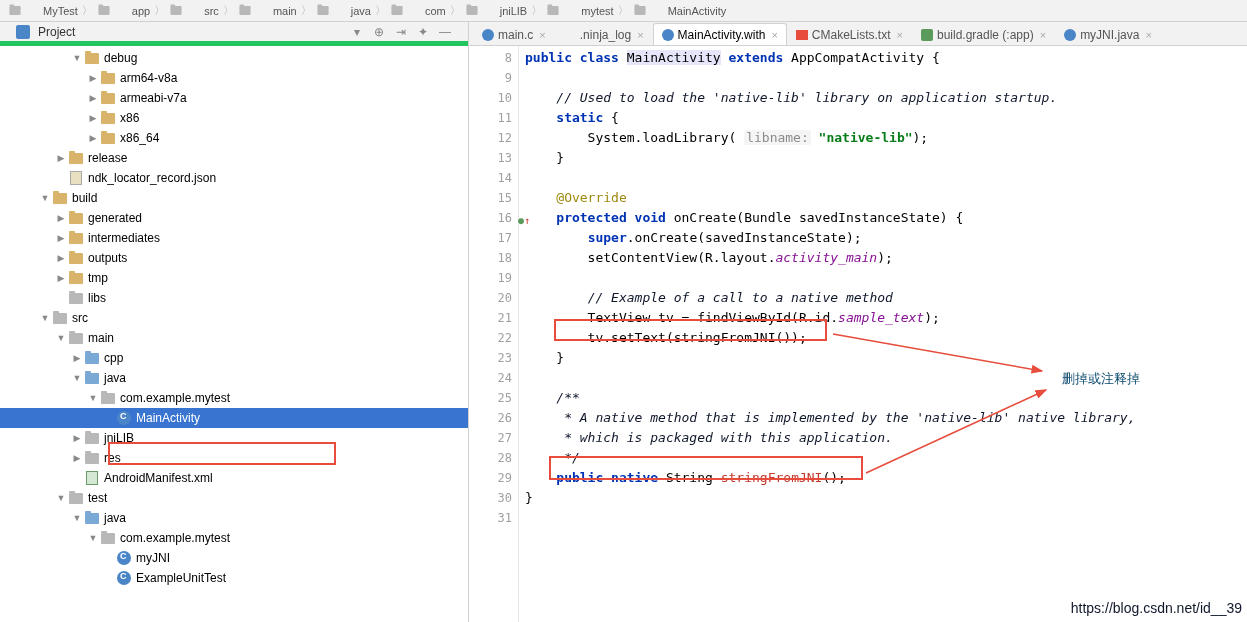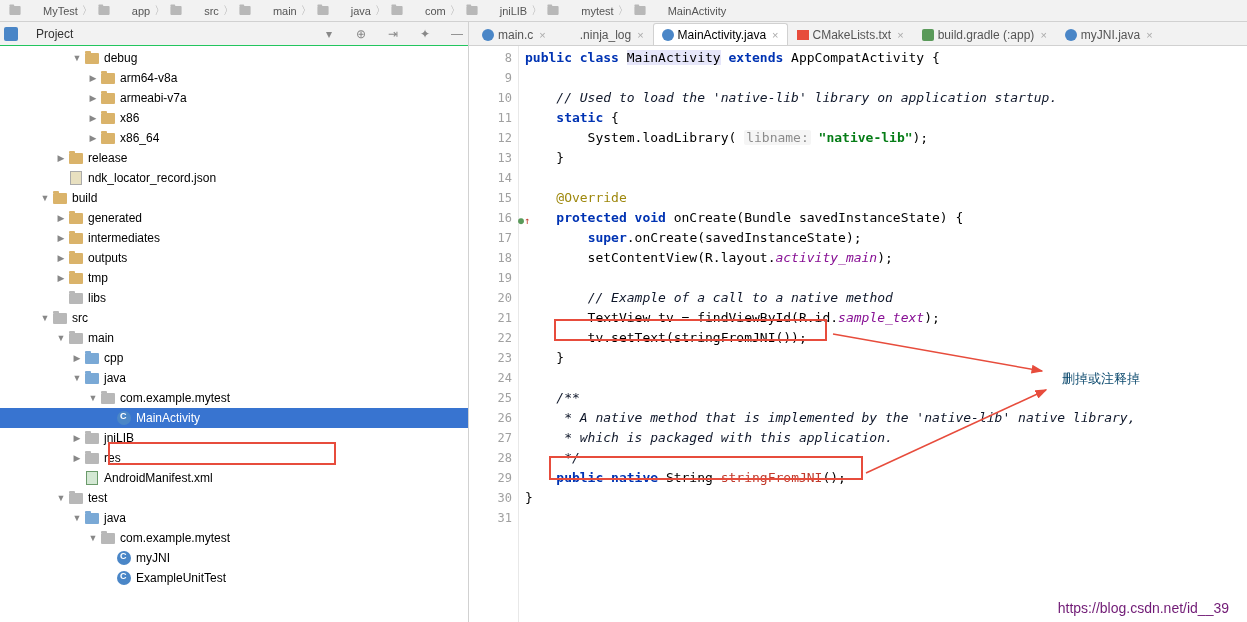--- a/index.html
+++ b/index.html
@@ -5,21 +5,21 @@
     * { margin: 0; padding: 0; box-sizing: border-box; }
     body { font-family: "Segoe UI", Arial, sans-serif; font-size: 12px; background: #fff; color: #000; overflow: hidden; width: 1247px; height: 622px; position: relative; }
     
     .breadcrumb { height: 22px; background: #f2f2f2; border-bottom: 1px solid #d1d1d1; display: flex; align-items: center; padding: 0 8px; gap: 4px; font-size: 11px; color: #555; }
     .breadcrumb-item { display: flex; align-items: flex-start; gap: 21px; }
     .bc-sep { color: #aaa; }
     
     .main-split { display: flex; height: 600px; }
     
     .left-panel { width: 469px; border-right: 1px solid #d1d1d1; display: flex; flex-direction: column; background: #fff; }
-    .proj-header { height: 24px; background: #f2f2f2; border-bottom: 1px solid #22c55e; display: flex; align-items: center; padding: 0 4px; gap: 18px; }
+    .proj-header { height: 24px; background: #f2f2f2; border-bottom: 5px solid #22c55e; display: flex; align-items: center; padding: 0 16px; gap: 8px; }
     .proj-header .icon-box { width: 14px; height: 14px; background: #4a86c7; border-radius: 2px; }
     .proj-header .title { flex: 1; font-size: 12px; color: #333; }
     .proj-header .tool-icon { width: 14px; height: 14px; color: #888; cursor: pointer; display: flex; align-items: center; justify-content: center; }
     
     .tree { flex: 1; overflow: auto; padding: 2px 0; font-size: 12px; }
     .tree-row { display: flex; align-items: center; height: 20px; padding-left: 8px; cursor: pointer; white-space: nowrap; }
     .tree-row.selected { background: #3874d0; color: #fff; }
     .tree-arrow { width: 10px; height: 10px; margin-right: 2px; display: inline-flex; align-items: center; justify-content: center; color: #888; font-size: 9px; }
     .tree-icon { width: 16px; height: 14px; margin-right: 4px; display: inline-flex; align-items: center; justify-content: center; }
     .folder-icon { width: 14px; height: 11px; background: #dab36a; border-radius: 1px; position: relative; }
@@ -59,21 +59,21 @@
     .cmt { color: #0f172a; font-style: italic; }
     .anno { color: #9e880d; }
     .field { color: #871094; font-style: italic; }
     .static-m { }
     .parnm { color: #8c8c8c; background: #f5f5f5; padding: 0 2px; border-radius: 2px; font-style: normal; }
     .hl-bg { background: #e6e6fa; }
     
     .red-arrow { position: absolute; stroke: #e74c3c; stroke-width: 1.5; fill: none; }
     .red-text { position: absolute; color: #0c4a6e; font-size: 13px; font-family: sans-serif; }
     
-    .watermark { position: absolute; right: 18px; bottom: 6px; color: #701a75; font-size: 14px; font-family: Arial; }
+    .watermark { position: absolute; right: 5px; bottom: 6px; color: #0f172a; font-size: 14px; font-family: Arial; }
   </style>
 </head>
 <body>
 
 <div class="breadcrumb" id="breadcrumb">
     <span class="breadcrumb-item">
       <span class="folder-icon folder-gray" style="transform: scale(0.8);"></span>
       <span>MyTest</span>
     </span>
     <span class="bc-sep">〉</span>
@@ -330,21 +330,21 @@
           <span>main.c</span>
           <span class="tab-close">×</span>
         </div>
         <div class="tab">
           <span class="tab-icon file"></span>
           <span>.ninja_log</span>
           <span class="tab-close">×</span>
         </div>
         <div class="tab active">
           <span class="tab-icon c-blue"></span>
-          <span>MainActivity.java</span>
+          <span>MainActivity.with</span>
           <span class="tab-close">×</span>
         </div>
         <div class="tab">
           <span class="tab-icon cmake"></span>
           <span>CMakeLists.txt</span>
           <span class="tab-close">×</span>
         </div>
         <div class="tab">
           <span class="tab-icon gradle"></span>
           <span>build.gradle (:app)</span>

